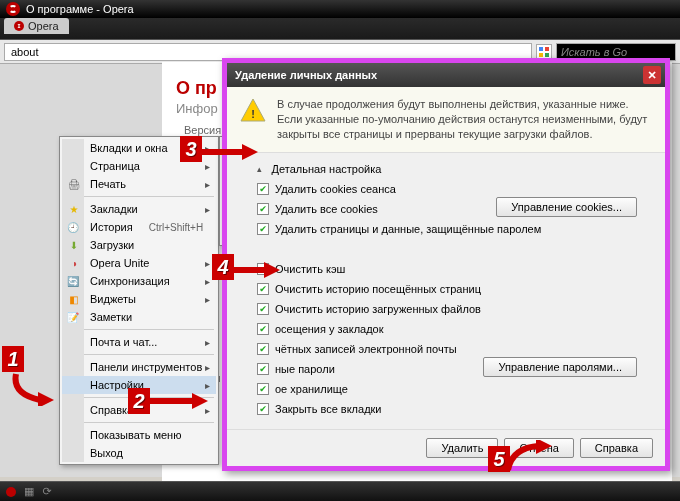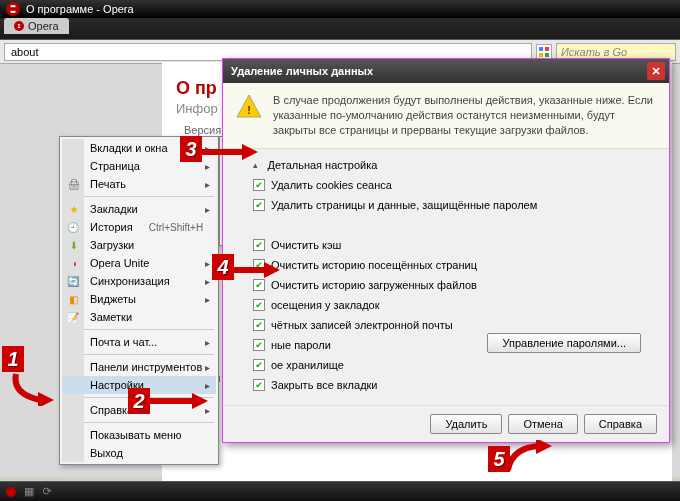--- a/index.html
+++ b/index.html
@@ -12,21 +12,21 @@
   .titlebar-text { color:#fff; font-size:11px; }
 
   
   .tabstrip { height: 22px; background: linear-gradient(#2a2a2a,#1a1a1a); display:flex; align-items:flex-start; padding:0 4px; gap:4px; border-bottom:1px solid #555; }
   .tab { background:#3a3a3a; color:#ccc; padding:2px 10px; border-radius:3px 3px 0 0; display:flex; align-items:center; gap:4px; }
   .tab.active { background:#ccc; color:#222; }
 
   
   .addrbar { height: 24px; background:#e8e8e8; display:flex; align-items:center; padding:0 4px; gap:4px; border-bottom:1px solid #aaa; }
   .addr-input { flex:1; background:#fff; border:1px solid #aaa; padding:2px 6px; display:flex; align-items:center; gap:4px; }
-  .search-box { width:120px; background:#fef9c3; border:1px solid #aaa; padding:2px 4px; display:flex; align-items:center; gap:4px; color:#888; font-style:italic; }
+  .search-box { width:120px; background:#000000; border:1px solid #aaa; padding:2px 4px; display:flex; align-items:center; gap:4px; color:#888; font-style:italic; }
 
   .content-bg { position:absolute; left:0; right:0; top:64px; bottom:24px; background:#d9d9d9; }
   .about-page { position:absolute; left:162px; top:62px; width:510px; height:420px; background:#fff; padding:16px 14px; }
   .about-title { color:#b00; font-size:18px; font-weight:bold; }
   .about-sub { color:#888; font-size:13px; margin-top:2px; }
   .about-row { color:#666; margin-top:8px; padding-left:8px; }
 
   
   .menu { position:absolute; background:#f4f4f4; border:1px solid #888; box-shadow:2px 2px 5px rgba(0,0,0,.3); padding:2px;margin-left:23px; }
   .menu-strip { position:absolute; left:2px; top:2px; bottom:2px; width:22px; background:#e0e0e0; }
@@ -35,21 +35,21 @@
   .mi .label { flex:1; }
   .mi .shortcut { color:#666; padding-left:16px; font-size:10px; }
   .mi.sub::after { content:"▸"; font-size:10px; color:#555; position:absolute; right:6px; }
   .sep { height:1px; background:#ccc; margin:3px 2px; }
   .mi .icon { position:absolute; left:4px; width:16px; height:16px; display:flex; align-items:center; justify-content:center; font-size:10px; }
 
   .menu1 { left:36px; top:136px; width:160px; }
   .menu2 { left:196px; top:136px; width:240px; }
 
   
-  .dialog { position:absolute; left:222px; top:58px; width:448px; background:#f0f0f0; border:1px solid #d946ef; box-shadow:3px 3px 8px rgba(0,0,0,.4); }
+  .dialog { position:absolute; left:222px; top:58px; width:448px; background:#f0f0f0; border:5px solid #d946ef; box-shadow:3px 3px 8px rgba(0,0,0,.4); }
   .dlg-title { height:24px; background:linear-gradient(#555,#333); color:#fff; display:flex; align-items:center; justify-content:space-between; padding:0 4px 0 8px; font-weight:bold; }
   .dlg-close { width:18px; height:18px; background:#c33; color:#fff; display:flex; align-items:center; justify-content:center; border-radius:2px; font-weight:bold; cursor:pointer; }
   .dlg-warn { display:flex; gap:10px; padding:10px 12px; background:#f9f9f0; border-bottom:1px solid #ddd; }
   .warn-icon { width:28px; height:28px; flex:none; }
   .warn-text { color:#444; line-height:1.35; }
   .dlg-body { padding:6px 14px 10px 30px; }
   .dlg-row { padding:4px 0; display:flex; align-items:center; gap:6px; }
   .chk { width:12px; height:12px; border:1px solid #888; background:#fff; display:inline-flex; align-items:center; justify-content:center; font-size:9px; color:#2a2; }
   .chk.checked::after { content:"✔"; }
   .expand { font-size:9px; color:#555; margin-right:4px; }
@@ -227,20 +227,25 @@
       <span class="expand">▴</span>
       <span>Детальная настройка</span>
     </div>
     <div id="checks">
         <div class="dlg-row" style="position: relative;">
           <span class="chk checked"></span>
           <span>Удалить cookies сеанса</span>
         </div>
         <div class="dlg-row" style="position: relative;">
           <span class="chk checked"></span>
+          <span>Удалить все cookies</span>
+          <button class="dlg-btn manage-row" style="top: -2px;">Управление cookies...</button>
+        </div>
+        <div class="dlg-row" style="position: relative;">
+          <span class="chk checked"></span>
           <span>Удалить страницы и данные, защищённые паролем</span>
         </div>
         <div class="dlg-row" style="position: relative; margin-top: 20px;">
           <span class="chk checked"></span>
           <span>Очистить кэш</span>
         </div>
         <div class="dlg-row" style="position: relative;">
           <span class="chk checked"></span>
           <span>Очистить историю посещённых страниц</span>
         </div>

